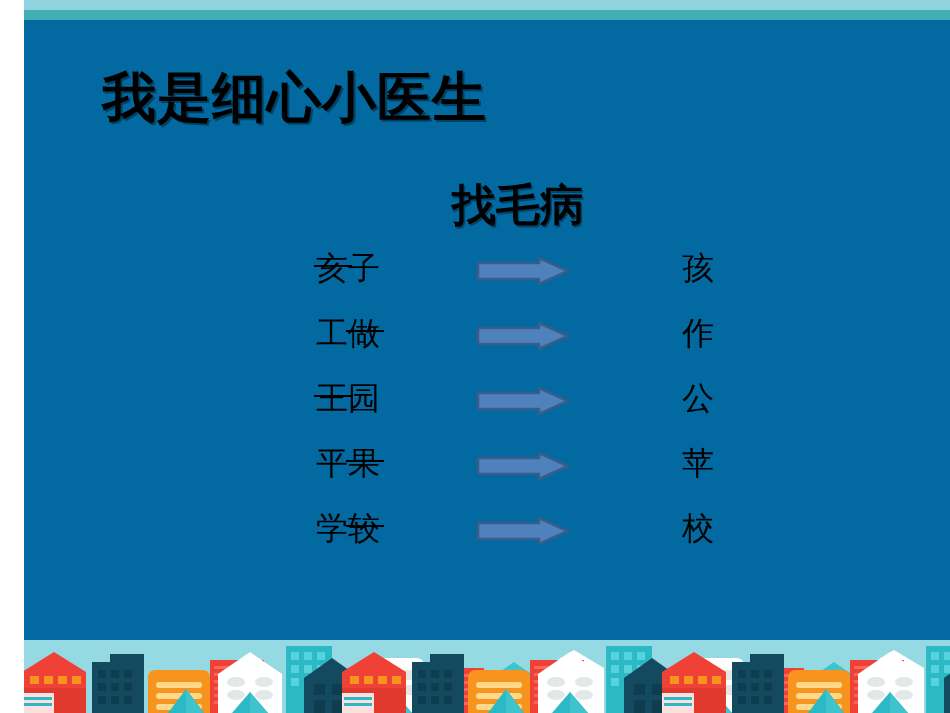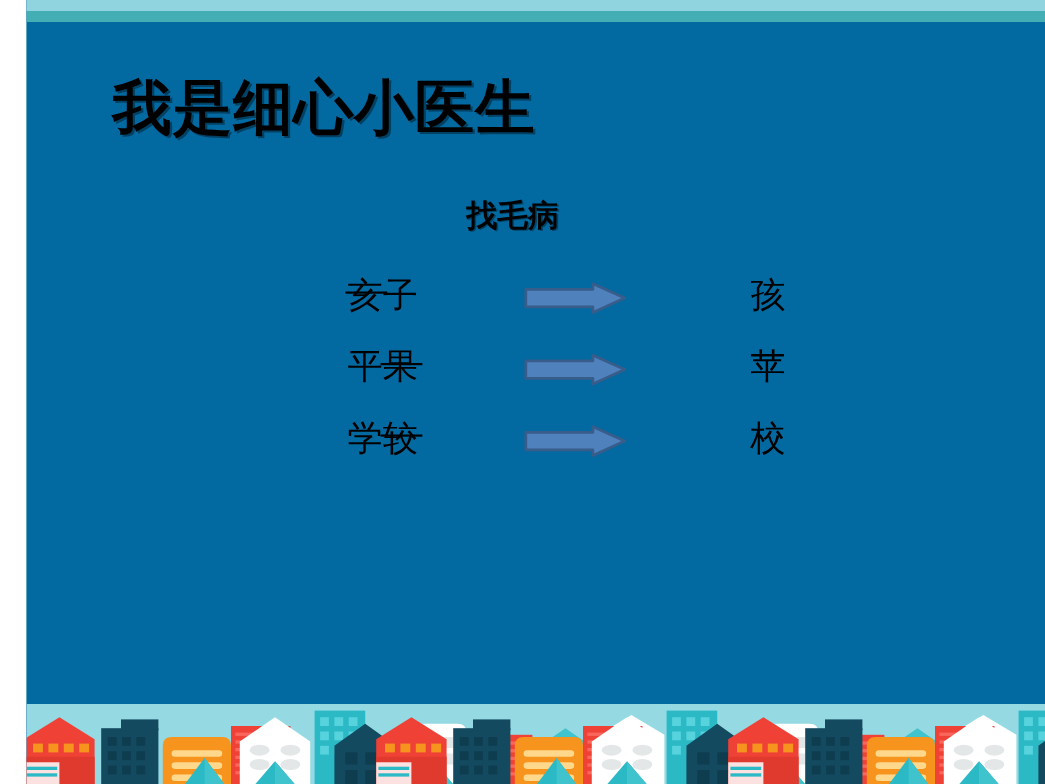--- a/index.html
+++ b/index.html
@@ -46,23 +46,23 @@
     font-size: 54px;
     font-weight: bold;
     color: #000000;
     letter-spacing: 1px;
     text-shadow: 2px 2px 0 rgba(0,0,0,0.38);
     white-space: nowrap;
     line-height: 1.1;
   }
   .sub-title {
     position: absolute;
-    left: 400px;
+    left: 428px;
     top: 181px;
-    font-size: 28px;
+    font-size: 44px;
     font-weight: bold;
     color: #000000;
     text-shadow: 1.5px 1.5px 0 rgba(0,0,0,0.35);
     white-space: nowrap;
     line-height: 1.1;
   }
 
   
   .rows {
     position: absolute;
@@ -141,22 +141,40 @@
     <div class="row">
       <div class="wrong-word"><span class="bad">亥</span><span>子</span></div>
       <div class="arrow">
         <svg width="94" height="30" viewBox="0 0 94 30">
             <polygon points="2,7 63,7 63,2 92,15 63,28 63,23 2,23" fill="#4f81bd" stroke="#385d8a" stroke-width="2.5" stroke-linejoin="round"></polygon>
           </svg>
       </div>
       <div class="right-word">孩</div>
     </div>
 
-
-
+    <div class="row">
+      <div class="wrong-word"><span>工</span><span class="bad">做</span></div>
+      <div class="arrow">
+        <svg width="94" height="30" viewBox="0 0 94 30">
+            <polygon points="2,7 63,7 63,2 92,15 63,28 63,23 2,23" fill="#4f81bd" stroke="#385d8a" stroke-width="2.5" stroke-linejoin="round"></polygon>
+          </svg>
+      </div>
+      <div class="right-word">作</div>
+    </div>
+
+
+    <div class="row">
+      <div class="wrong-word"><span class="bad">王</span><span>园</span></div>
+      <div class="arrow">
+        <svg width="94" height="30" viewBox="0 0 94 30">
+            <polygon points="2,7 63,7 63,2 92,15 63,28 63,23 2,23" fill="#4f81bd" stroke="#385d8a" stroke-width="2.5" stroke-linejoin="round"></polygon>
+          </svg>
+      </div>
+      <div class="right-word">公</div>
+    </div>
 
     <div class="row">
       <div class="wrong-word"><span>平</span><span class="bad">果</span></div>
       <div class="arrow">
         <svg width="94" height="30" viewBox="0 0 94 30">
             <polygon points="2,7 63,7 63,2 92,15 63,28 63,23 2,23" fill="#4f81bd" stroke="#385d8a" stroke-width="2.5" stroke-linejoin="round"></polygon>
           </svg>
       </div>
       <div class="right-word">苹</div>
     </div>

